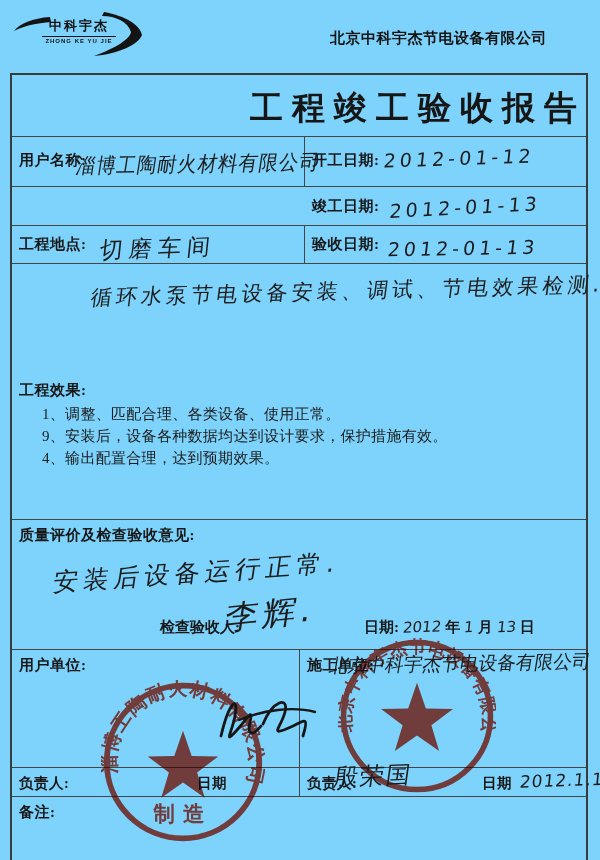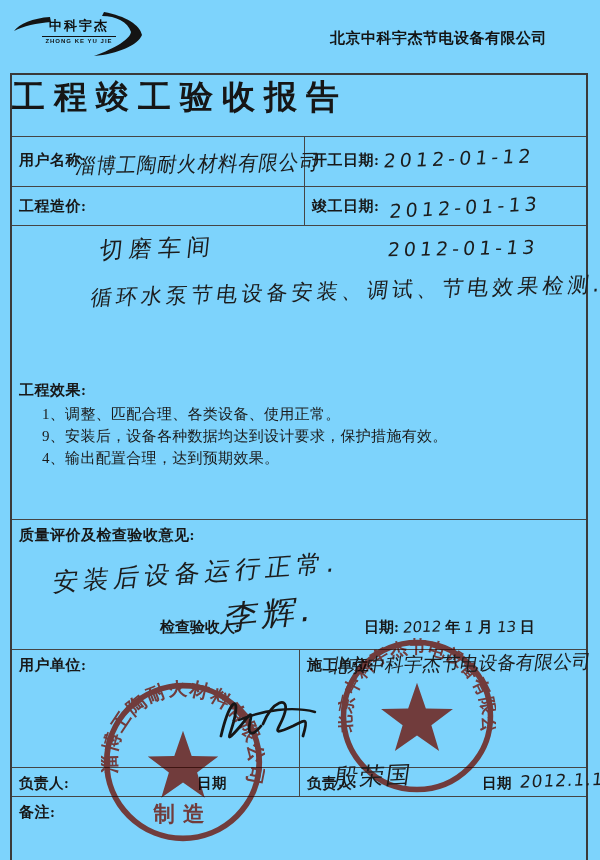--- a/index.html
+++ b/index.html
@@ -31,22 +31,22 @@
   .r6  { top:445px; height:130px; }
   .r7  { top:575px; height:118px; }
   .r7b { top:693px; height:29px; }
   .r8  { top:722px; height:63px; border-bottom:none; }
 
   .cell-l { position:absolute; left:0; top:0; bottom:0; width:293px; border-right:1px solid #454545; }
   .cell-r { position:absolute; left:293px; top:0; bottom:0; right:0; }
   .r7 .cell-l, .r7b .cell-l { width:288px; }
   .r7 .cell-r, .r7b .cell-r { left:288px; }
 
-  .page-title { display:block; text-align:left; font-size:33px; font-weight:bold; color:#161616;
-                letter-spacing:9px; padding-top:0; }
+  .page-title { display:block; text-align:right; font-size:33px; font-weight:bold; color:#161616;
+                letter-spacing:9px; padding-top:11px; }
 
   .lab { font-size:15px; font-weight:600; color:#181818; letter-spacing:0.5px; }
   .pad { display:inline-block; padding:6px 0 0 7px; }
   .vmid-50 { display:inline-block; padding:14px 0 0 7px; }
   .vmid-39 { display:inline-block; padding:10px 0 0 7px; }
   .vmid-38 { display:inline-block; padding:9px 0 0 7px; }
 
   .effects-label { display:block; padding:13px 12px 0 7px; }
   .effects-list { list-style:none; margin:3px 0 0 30px; }
   .effects-list li { font-size:15px; color:#1b1b1b; line-height:22px; letter-spacing:0.3px; }
@@ -108,29 +108,33 @@
     <div class="row r1">
       <div class="cell-l">
         <span class="lab vmid-50">用户名称:</span>
       </div>
       <div class="cell-r">
         <span class="lab vmid-50">开工日期:</span>
       </div>
     </div>
 
     <div class="row r2">
-      <div class="cell-l">
-        <span class="lab vmid-39">工程造价:</span>
-        <span></span>
-      </div>
       <div class="cell-r">
         <span class="lab vmid-39">竣工日期:</span>
       </div>
     </div>
 
+    <div class="row r3">
+      <div class="cell-l">
+        <span class="lab vmid-38">工程地点:</span>
+      </div>
+      <div class="cell-r">
+        <span class="lab vmid-38">验收日期:</span>
+      </div>
+    </div>
 
 
     <div class="row r5">
       <span class="lab effects-label">工程效果:</span>
       <ul class="effects-list">
         <li>1、调整、匹配合理、各类设备、使用正常。</li>
         <li>9、安装后，设备各种数据均达到设计要求，保护措施有效。</li>
         <li>4、输出配置合理，达到预期效果。</li>
       </ul>
     </div>

